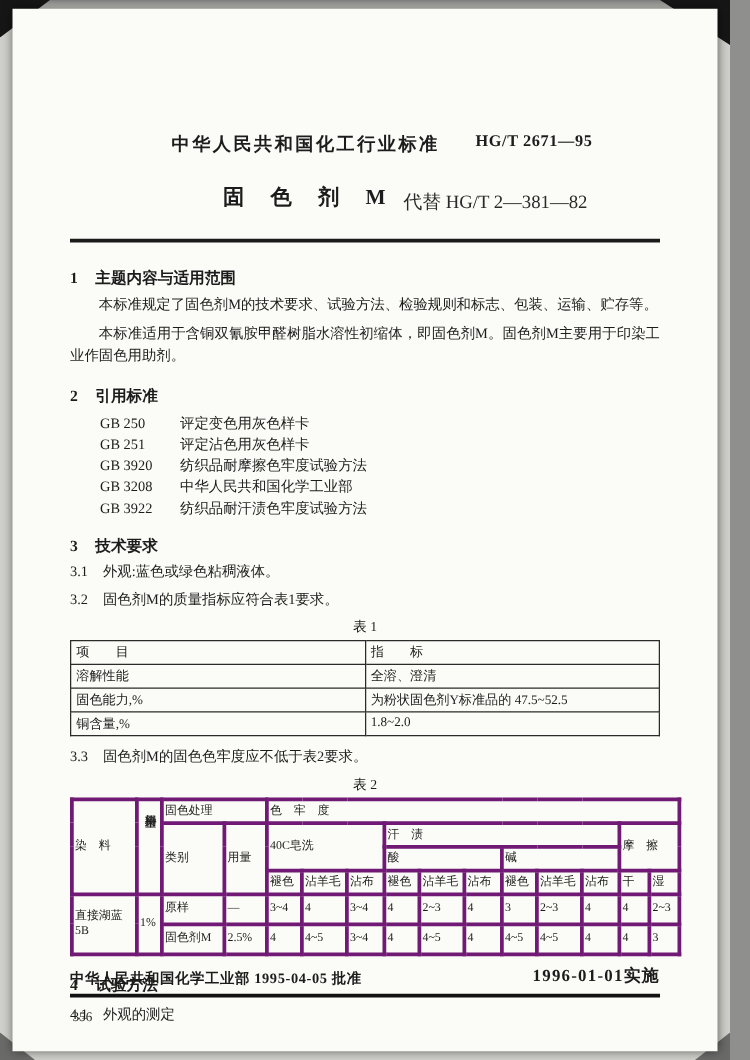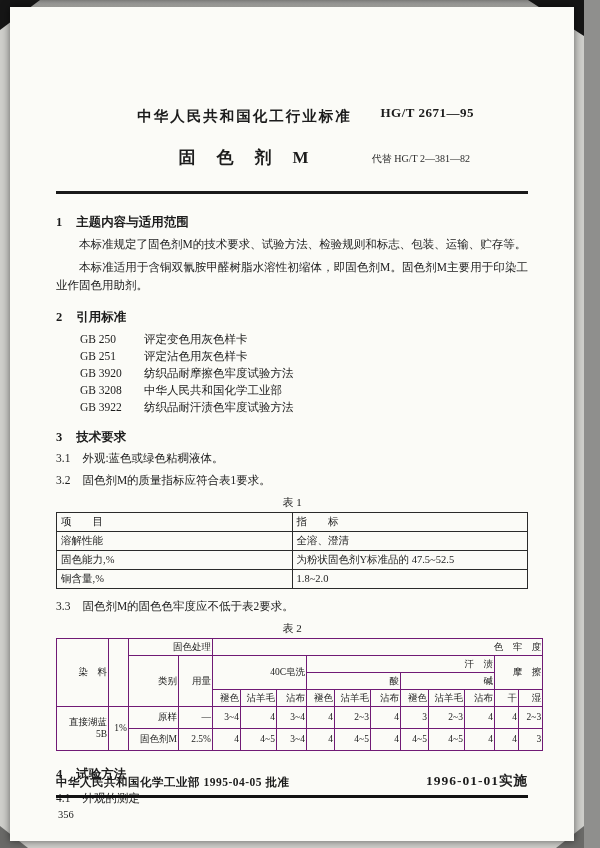--- a/index.html
+++ b/index.html
@@ -21,37 +21,37 @@
     background:#fbfbf7;
     box-shadow:0 0 8px rgba(0,0,0,.55);
     z-index:2;
   }
   
   .hdr{position:relative;margin-top:100px;padding:0 46px}
   .org{font-size:14.5px;font-weight:700;letter-spacing:2px;text-align:center;margin-right:95px;line-height:18px}
   .stdno{position:absolute;right:100px;top:-2px;font-size:13px;font-weight:700;letter-spacing:.5px}
   .titlerow{position:relative;margin-top:22px;padding:0 46px}
   .title{font-size:17px;font-weight:700;letter-spacing:2px;text-align:center;margin-right:95px;line-height:22px}
-  .replaces{position:absolute;right:104px;top:5px;font-size:10px;color:#2a2a2a}
+  .replaces{position:absolute;right:104px;top:5px;font-size:15px;color:#2a2a2a}
   .rule{margin:22px 46px 0;height:2.5px;background:#1a1a1a}
   
   .bodytxt{padding:0 46px;font-size:11.5px}
   .h1{display:flex;gap:14px;font-size:12.5px;font-weight:700;line-height:16px}
   .mt20{margin-top:20px}.mt14{margin-top:15px}.mt12{margin-top:13px}.mt16{margin-top:15px}
   .para{text-indent:2em;line-height:18px;margin-top:5px;text-align:justify}
   .refs{margin:6px 0 0 24px;line-height:17px}
   .ref .code{display:inline-block;width:64px}
   .item{display:flex;gap:12px;line-height:17px;margin-top:5px}
   .tcap{text-align:center;font-size:11px;margin-top:6px;line-height:14px}
   
   table{border-collapse:collapse;width:100%;table-layout:fixed}
   .t1{margin-top:3px;font-size:10.5px}
   .t1 td{border:1px solid #2b2b2b;height:18px;text-align:left;padding:0 4px;overflow:hidden}
   .t2{margin-top:3px;font-size:9.5px}
-  .t2 td{border:1px solid #701a75;text-align:right;padding:1px;height:14px;overflow:hidden;line-height:12px}
+  .t2 td{border:3px solid #701a75;text-align:left;padding:1px;height:14px;overflow:hidden;line-height:12px}
   .t2 tr.data td{height:19px}
   .t2 .vert{writing-mode:vertical-rl;text-orientation:upright;letter-spacing:1px;padding:2px 0}
   
   .footer{position:absolute;left:46px;right:46px;top:765px;display:flex;justify-content:space-between;align-items:flex-end}
   .approved{font-size:11.5px;font-weight:700;letter-spacing:.5px}
   .implemented{font-size:13.5px;font-weight:700;letter-spacing:1px}
   .rule2{position:absolute;left:46px;right:46px;top:788px;height:3px;background:#121212}
   .pagenum{position:absolute;left:48px;top:800px;font-size:10.5px;line-height:16px}
 </style>
 </head>

